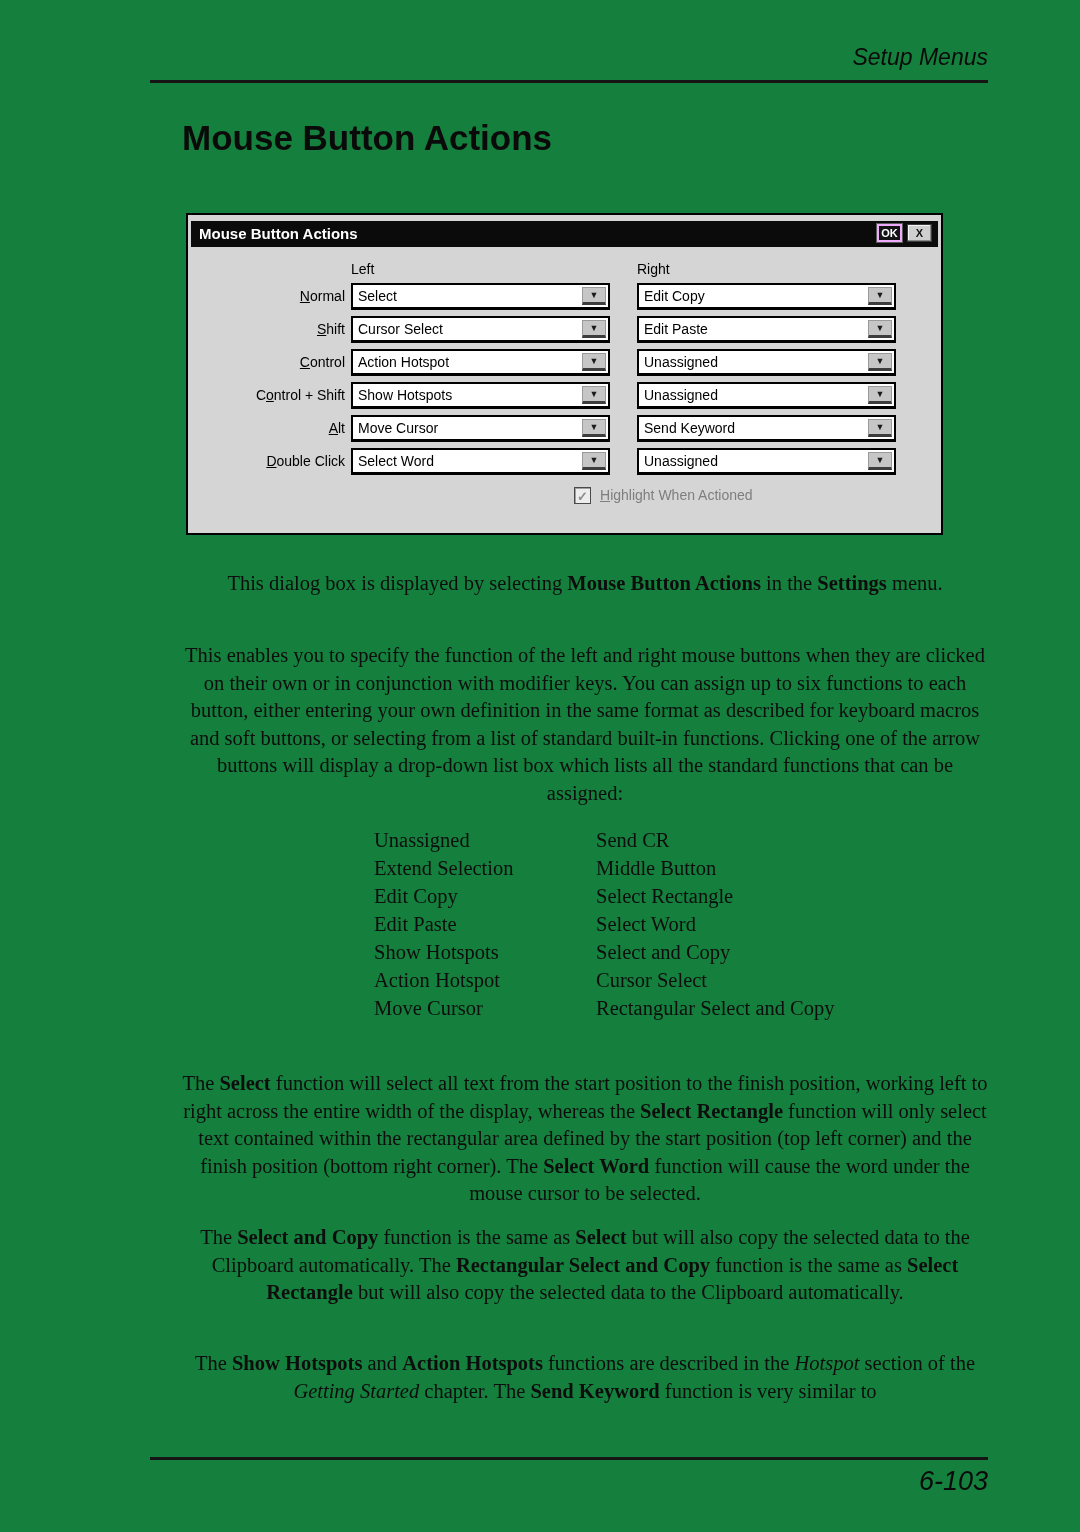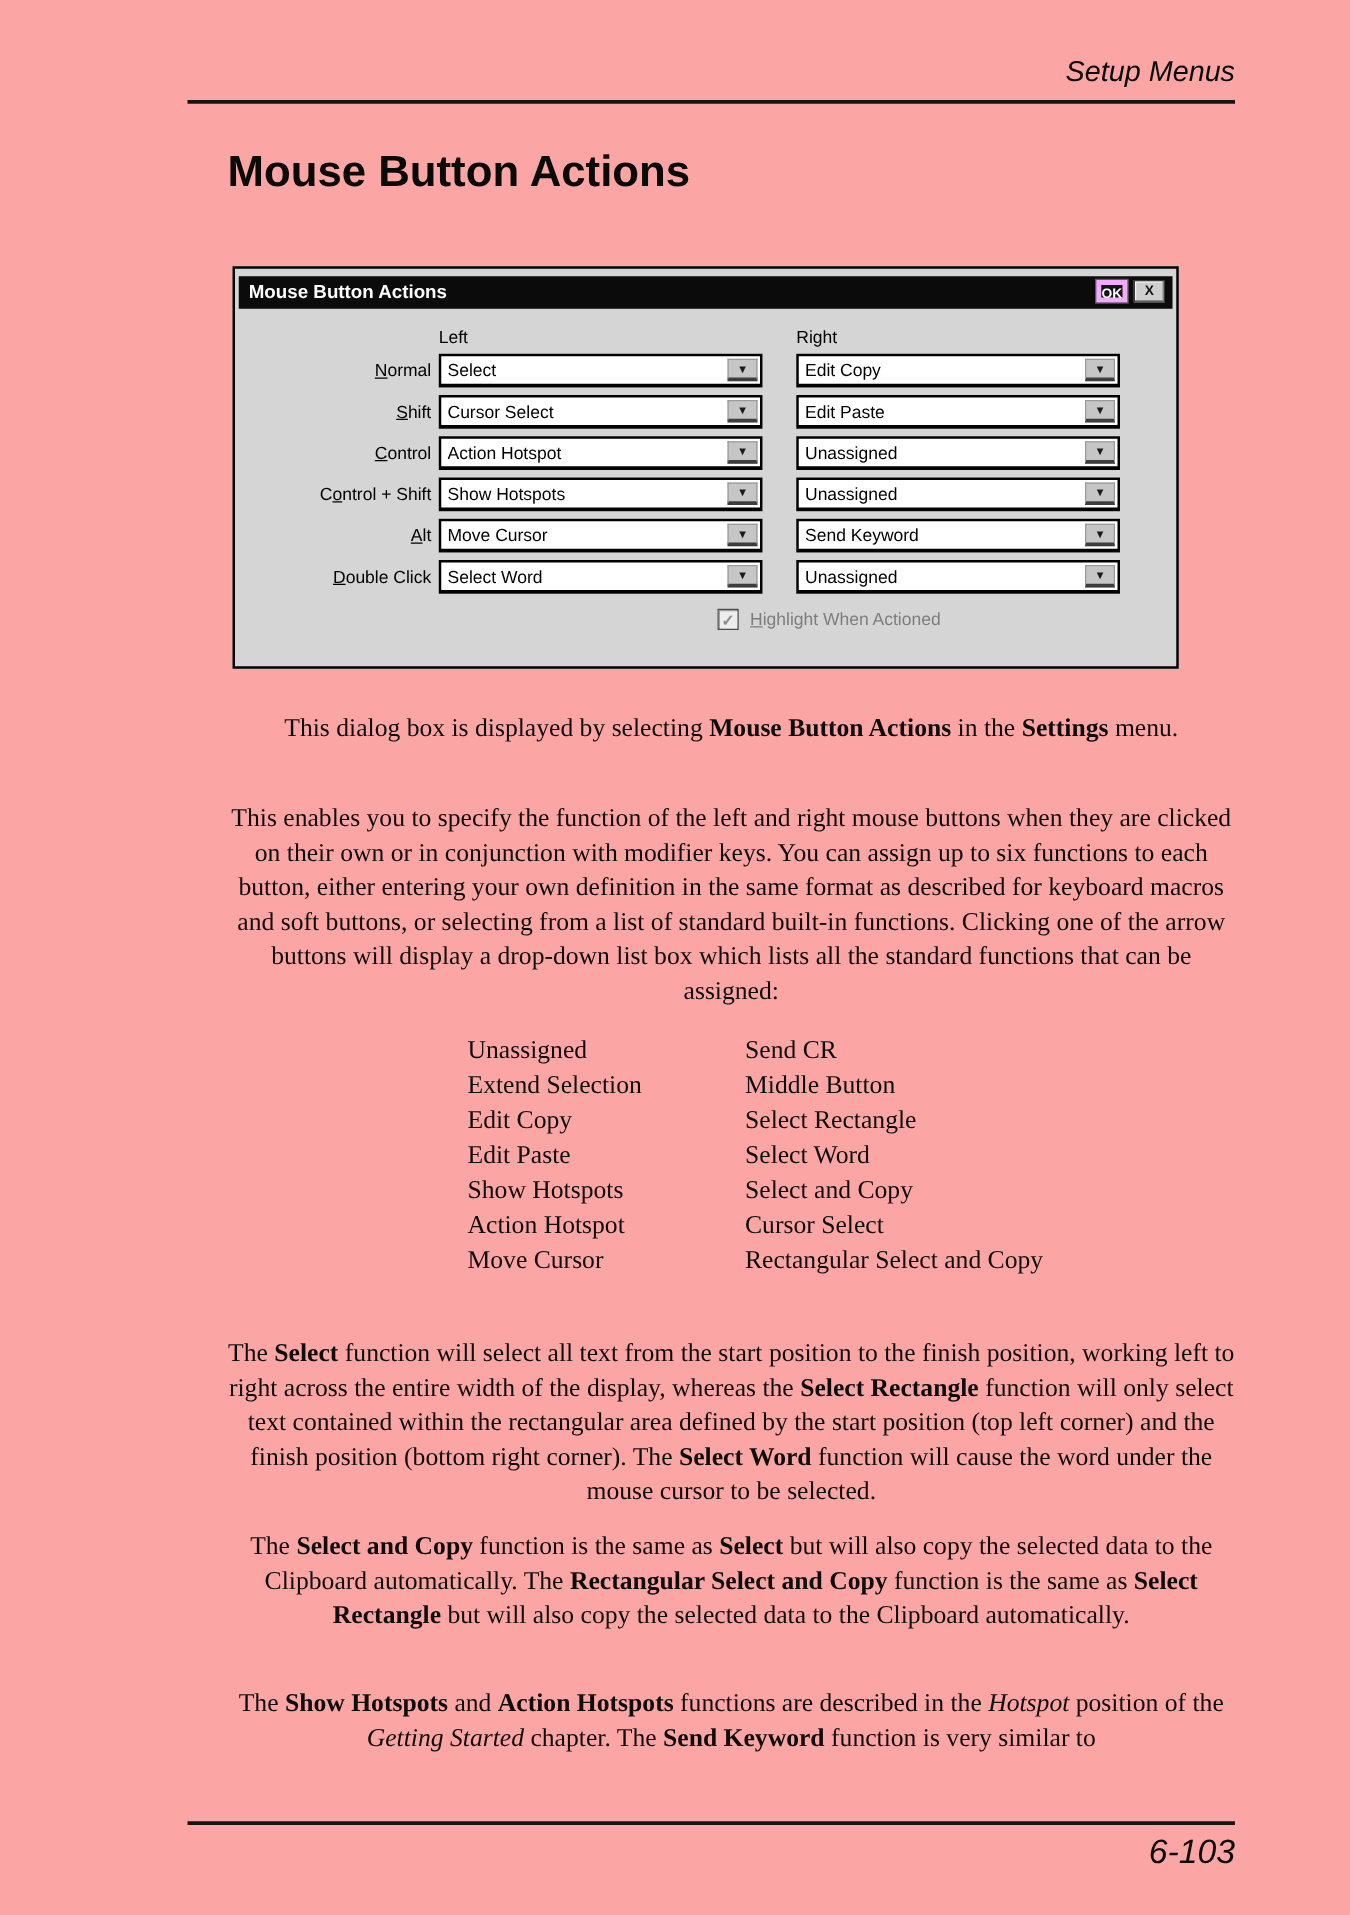--- a/index.html
+++ b/index.html
@@ -1,16 +1,16 @@
 <!DOCTYPE html>
 <html><head>
 <meta charset="utf-8">
 <style>
   html,body{margin:0;padding:0;background:#ffffff;}
-  .page{position:relative;width:1080px;height:1532px;background:#fca5a5;color:#111;
+  .page{position:relative;width:1080px;height:1532px;background:#15803d;color:#111;
         font-family:"Liberation Serif",serif;overflow:hidden;}
   .b{font-weight:bold;}
   .i{font-style:italic;}
   .ul{text-decoration:underline;}
 
   
   .running-head{position:absolute;top:44px;right:92px;font-family:"Liberation Sans",sans-serif;
         font-style:italic;font-size:23px;color:#0a0a0a;}
   .rule{position:absolute;left:150px;right:92px;height:3px;background:#151515;}
   .rule.top{top:80px;}
@@ -21,21 +21,21 @@
         font-family:"Liberation Sans",sans-serif;font-weight:bold;font-size:35px;color:#0a0a0a;}
 
   
   .dialog{position:absolute;left:186px;top:213px;width:757px;height:322px;
         background:#d5d5d5;border:2px solid #000;box-sizing:border-box;
         font-family:"Liberation Sans",sans-serif;font-size:14px;color:#000;}
   .titlebar{position:absolute;left:3px;right:3px;top:6px;height:26px;background:#0b0b0b;}
   .ttext{position:absolute;left:8px;top:0;line-height:26px;color:#fff;font-weight:bold;font-size:15px;}
   .tbtn{position:absolute;top:3px;width:25px;height:18px;box-sizing:border-box;text-align:center;
         font-weight:bold;font-size:11px;line-height:14px;}
-  .okbtn{right:36px;background:#141414;color:#fff;border:4px solid #f0abfc;box-shadow:0 0 0 1px #5a5a5a;}
+  .okbtn{right:36px;background:#141414;color:#fff;border:2px solid #f0abfc;box-shadow:0 0 0 1px #5a5a5a;}
   .xbtn{right:6px;background:#cfcfcf;color:#111;border:1px solid #3a3a3a;line-height:16px;
         box-shadow:inset -1px -1px 0 #8a8a8a, inset 1px 1px 0 #f5f5f5;}
   .colhdr{position:absolute;top:46px;font-size:14px;color:#000;}
   .drow{position:absolute;left:0;right:0;height:27px;padding-left:32px;}
   .dlabel{position:absolute;left:0;width:157px;text-align:right;line-height:27px;font-size:14px;}
   .combo{position:absolute;top:0;width:259px;height:27px;background:#fff;
         border:2px solid #000;border-bottom-width:3px;box-sizing:border-box;}
   .combo.leftc{left:163px;}
   .combo.rightc{left:449px;}
   .cval{position:absolute;left:5px;top:0;right:30px;line-height:22px;font-size:14px;
@@ -196,18 +196,18 @@
       <div class="fnrow"><span class="fn1">Extend Selection</span><span class="fn2">Middle Button</span></div>
       <div class="fnrow"><span class="fn1">Edit Copy</span><span class="fn2">Select Rectangle</span></div>
       <div class="fnrow"><span class="fn1">Edit Paste</span><span class="fn2">Select Word</span></div>
       <div class="fnrow"><span class="fn1">Show Hotspots</span><span class="fn2">Select and Copy</span></div>
       <div class="fnrow"><span class="fn1">Action Hotspot</span><span class="fn2">Cursor Select</span></div>
       <div class="fnrow"><span class="fn1">Move Cursor</span><span class="fn2">Rectangular Select and Copy</span></div>
     </div>
 
   <p class="para" id="p3"><span>The </span><span class="b">Select</span><span> function will select all text from the start position to the finish position, working left to right across the entire width of the display, whereas the </span><span class="b">Select Rectangle</span><span> function will only select text contained within the rectangular area defined by the start position (top left corner) and the finish position (bottom right corner). The </span><span class="b">Select Word</span><span> function will cause the word under the mouse cursor to be selected.</span></p>
   <p class="para" id="p4"><span>The </span><span class="b">Select and Copy</span><span> function is the same as </span><span class="b">Select</span><span> but will also copy the selected data to the Clipboard automatically. The </span><span class="b">Rectangular Select and Copy</span><span> function is the same as </span><span class="b">Select Rectangle</span><span> but will also copy the selected data to the Clipboard automatically.</span></p>
-  <p class="para" id="p5"><span>The </span><span class="b">Show Hotspots</span><span> and </span><span class="b">Action Hotspots</span><span> functions are described in the </span><span class="i">Hotspot</span><span> position of the </span><span class="i">Getting Started</span><span> chapter. The </span><span class="b">Send Keyword</span><span> function is very similar to</span></p>
+  <p class="para" id="p5"><span>The </span><span class="b">Show Hotspots</span><span> and </span><span class="b">Action Hotspots</span><span> functions are described in the </span><span class="i">Hotspot</span><span> section of the </span><span class="i">Getting Started</span><span> chapter. The </span><span class="b">Send Keyword</span><span> function is very similar to</span></p>
 
   <div class="rule bottom"></div>
   <div class="pagenum">6-103</div>
 
 </div>
 
 </body></html>

